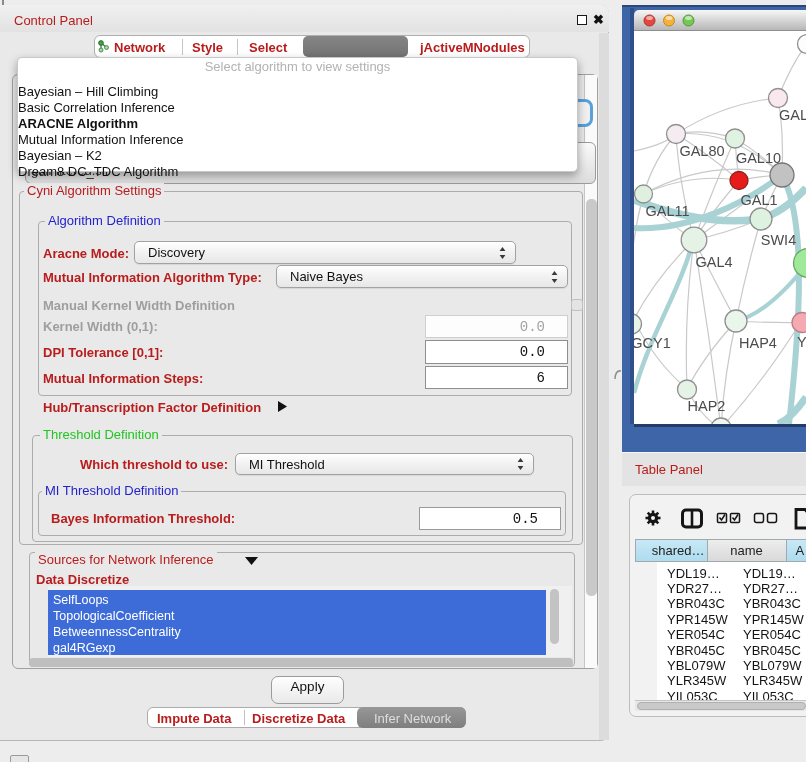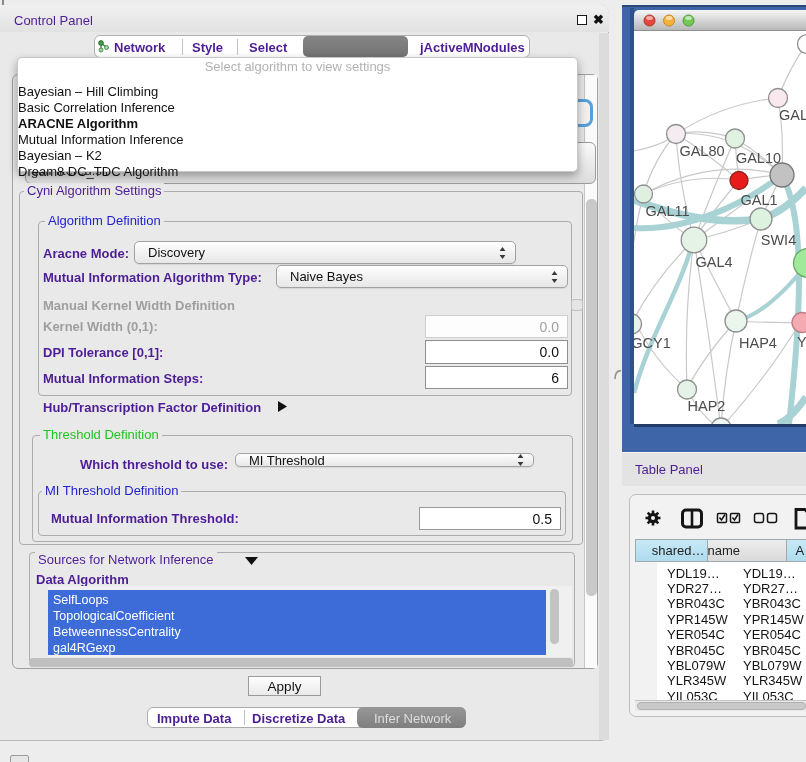--- a/index.html
+++ b/index.html
@@ -1,27 +1,27 @@
 <!DOCTYPE html>
 <html><head>
 <meta charset="utf-8">
 <style>
   * { margin:0; padding:0; box-sizing:border-box; }
   html,body { width:806px; height:762px; overflow:hidden; }
   body { background:#ededed; font-family:"Liberation Sans", sans-serif; position:relative; }
   .abs { position:absolute; }
-  .lbl { font-size:13px; color:#4c1d95; white-space:nowrap; }
+  .lbl { font-size:13px; color:#b91c1c; white-space:nowrap; }
   .b { font-weight:bold; }
   .dis { color:#9e9e9e; }
   .combo { position:absolute; border:1px solid #a2a2a2; border-radius:5px;
            background:linear-gradient(#ffffff,#f3f3f3 45%,#e7e7e7); box-shadow:0 1px 1px rgba(0,0,0,0.08);}
   .combo .ct { position:absolute; left:13px; top:0; bottom:0; display:flex; align-items:center; font-size:13px; color:#111; }
   .spin { position:absolute; right:9px; top:50%; width:7px; height:13px; transform:translateY(-50%); }
   .field { position:absolute; background:#fff; font-size:14px; text-align:right; color:#111; }
-  .field span { position:absolute; right:8px; top:50%; transform:translateY(-50%); }
+  .field span { position:absolute; right:22px; top:50%; transform:translateY(-50%);font-family:Liberation Mono, monospace; }
   .group { position:absolute; border:1px solid #acacac; border-radius:4px; }
   .gtitle { position:absolute; top:-8px; font-size:13px; background:#e9e9e9; padding:0 3px; white-space:nowrap; }
 </style>
 </head>
 <body>
 
 <div class="abs" style="left:2px; top:0; width:2px; height:5px; background:#8a8a8a;"></div>
 <div class="abs" style="left:-8px; top:5px; width:617px; height:736px; background:#e9e9e9; border:1px solid #b7b7b7; border-radius:8px;"></div>
 <div class="abs" style="left:-8px; top:5px; width:617px; height:27px; background:linear-gradient(#f0f0f0,#e2e2e2); border-radius:8px 8px 0 0;"></div>
 <div class="abs lbl" style="left:14px; top:13px;">Control Panel</div>
@@ -97,50 +97,50 @@
 
 <div class="abs lbl b" style="left:43px; top:400px;">Hub/Transcription Factor Definition</div>
 <svg class="abs" style="left:276px; top:400px;" width="12" height="13" viewBox="0 0 12 13">
     <path d="M2 1 L11 6.5 L2 12 Z" fill="#111"></path>
   </svg>
 
 <div class="group" style="left:32px; top:435px; width:541px; height:107px;"></div>
 <div class="gtitle lbl" style="left:40px; top:427px; color:#21c421;">Threshold Definition</div>
 
 <div class="abs lbl b" style="left:80px; top:457px;">Which threshold to use:</div>
-<div class="combo" style="left:235px; top:453px; width:299px; height:14px;">
+<div class="combo" style="left:235px; top:453px; width:299px; height:22px;">
     <span class="ct">MI Threshold</span>
   <svg class="spin" viewBox="0 0 7 13">
       <path d="M3.5 0.5 L6.4 4.6 L0.6 4.6 Z" fill="#3a3a3a"></path>
       <path d="M3.5 12.5 L6.4 8.4 L0.6 8.4 Z" fill="#3a3a3a"></path>
     </svg>
 </div>
 
 <div class="group" style="left:38px; top:491px; width:528px; height:45px;"></div>
 <div class="gtitle lbl" style="left:42px; top:483px; color:#2323cd;">MI Threshold Definition</div>
-<div class="abs lbl b" style="left:51px; top:511px;">Mutual Information Threshold:</div>
+<div class="abs lbl b" style="left:51px; top:511px;">Bayes Information Threshold:</div>
 <div class="field" style="left:419px; top:507px; width:142px; height:23px; border:1px solid #9a9a9a;">
     <span>0.5</span>
   </div>
 
 <div class="group" style="left:29px; top:552px; width:546px; height:115px;"></div>
 <div class="gtitle lbl" style="left:35px; top:551.5px;">Sources for Network Inference</div>
 <svg class="abs" style="left:244px; top:555px;" width="15" height="11" viewBox="0 0 15 11">
     <path d="M1 2 L14 2 L7.5 10 Z" fill="#111"></path>
   </svg>
-<div class="abs lbl b" style="left:36px; top:572px;">Data Algorithm</div>
+<div class="abs lbl b" style="left:36px; top:572px;">Data Discretize</div>
 
 <div class="abs" style="left:48px; top:586px; width:524px; height:71px; background:#f0f0f0;"></div>
 <div class="abs" style="left:48px; top:590px; width:498px; height:64.5px; background:#3d6cd9;"></div>
 <div class="abs" style="left:53px; top:591.5px; font-size:12.5px; color:#fff; line-height:16.2px;">SelfLoops<br>TopologicalCoefficient<br>BetweennessCentrality<br>gal4RGexp</div>
 <div class="abs" style="left:549.5px; top:589px; width:9px; height:55px; background:#c3c3c3; border-radius:4.5px;"></div>
 
 <div class="abs" style="left:29px; top:658px; width:544px; height:8.5px; background:#bfbfbf; border-radius:4px;"></div>
 
-<div class="abs" style="left:248px; top:676px; width:73px; height:20px; background:linear-gradient(#fefefe,#e9e9e9); border:1px solid #9b9b9b; border-radius:0; text-align:center; line-height:19px; font-size:13.5px; color:#111;">Apply</div>
+<div class="abs" style="left:271px; top:676px; width:73px; height:28px; background:linear-gradient(#fefefe,#e9e9e9); border:1px solid #9b9b9b; border-radius:7px; text-align:center; line-height:19px; font-size:13.5px; color:#111;">Apply</div>
 
 <div class="abs" style="left:147px; top:707px; width:319px; height:21px; background:#fff; border:1px solid #ababab; border-radius:6px;"></div>
 <div class="abs" style="left:244px; top:710px; width:1px; height:15px; background:#c0c0c0;"></div>
 <div class="abs lbl b" style="left:157px; top:711px;">Impute Data</div>
 <div class="abs lbl b" style="left:252px; top:711px;">Discretize Data</div>
 <div class="abs" style="left:357px; top:707px; width:109px; height:21px; background:linear-gradient(#979797,#7f7f7f); border-radius:6px;"></div>
 <div class="abs lbl" style="left:374px; top:711px; color:#dedede;">Infer Network</div>
 
 <div class="abs" style="left:10px; top:755px; width:19px; height:14px; background:#e6e6e6; border:1px solid #9a9a9a; border-radius:2px;"></div>
 
@@ -275,21 +275,21 @@
 
   <g stroke="#151515" stroke-width="1.5" fill="none">
     <rect x="110.5" y="5.5" width="9" height="9" rx="2"></rect>
     <rect x="123.5" y="5.5" width="9" height="9" rx="2"></rect>
   </g>
 
   <path d="M152 1.5 L161 1.5 L166 7 L166 20 L152 20 Z" fill="none" stroke="#151515" stroke-width="2.8"></path>
 </svg>
 
 <div class="abs" style="left:635px; top:539px; width:72.5px; height:23px; background:linear-gradient(#c8e8f5,#aedcee); border:1px solid #9fa9ae; font-size:13px; color:#222; text-align:right; padding-right:2px; line-height:22px;">shared…</div>
-<div class="abs" style="left:707.5px; top:539px; width:79px; height:23px; background:linear-gradient(#ededed,#d9d9d9); border:1px solid #9fa9ae; border-left:none; font-size:13px; color:#222; line-height:22px;">name</div>
+<div class="abs" style="left:707.5px; top:539px; width:79px; height:23px; background:linear-gradient(#ededed,#d9d9d9); border:1px solid #9fa9ae; border-left:none; font-size:13px; color:#222; text-align:center; line-height:22px;">name</div>
 <div class="abs" style="left:786.5px; top:539px; width:22px; height:23px; background:linear-gradient(#c8e8f5,#aedcee); border:1px solid #9fa9ae; border-left:none; font-size:13px; color:#222; padding-left:9px; line-height:22px;">A</div>
 
 <div class="abs" style="left:657px; top:562px; width:171px; height:146px; background:#fff; overflow:hidden;">
   <div class="abs" style="left:10px; top:3.5px; font-size:13px; color:#141414; line-height:15.4px;">YDL19…<br>YDR27…<br>YBR043C<br>YPR145W<br>YER054C<br>YBR045C<br>YBL079W<br>YLR345W<br>YIL053C</div>
   <div class="abs" style="left:86px; top:3.5px; font-size:13px; color:#141414; line-height:15.4px;">YDL19…<br>YDR27…<br>YBR043C<br>YPR145W<br>YER054C<br>YBR045C<br>YBL079W<br>YLR345W<br>YIL053C</div>
   <div class="abs" style="left:157px; top:3.5px; font-size:18px; color:#c2410c; line-height:15.4px;">13<br>12<br>&nbsp;<br>9.<br>8.<br>9.<br>&nbsp;<br>9.<br>9.</div>
 </div>
 
 <div class="abs" style="left:635px; top:700px; width:171px; height:11px; background:#e8e8e8; border-top:1px solid #c4c4c4;"></div>
 <div class="abs" style="left:637px; top:702px; width:169px; height:8px; background:#c9c9c9; border:1px solid #b0b0b0; border-radius:4px;"></div>

